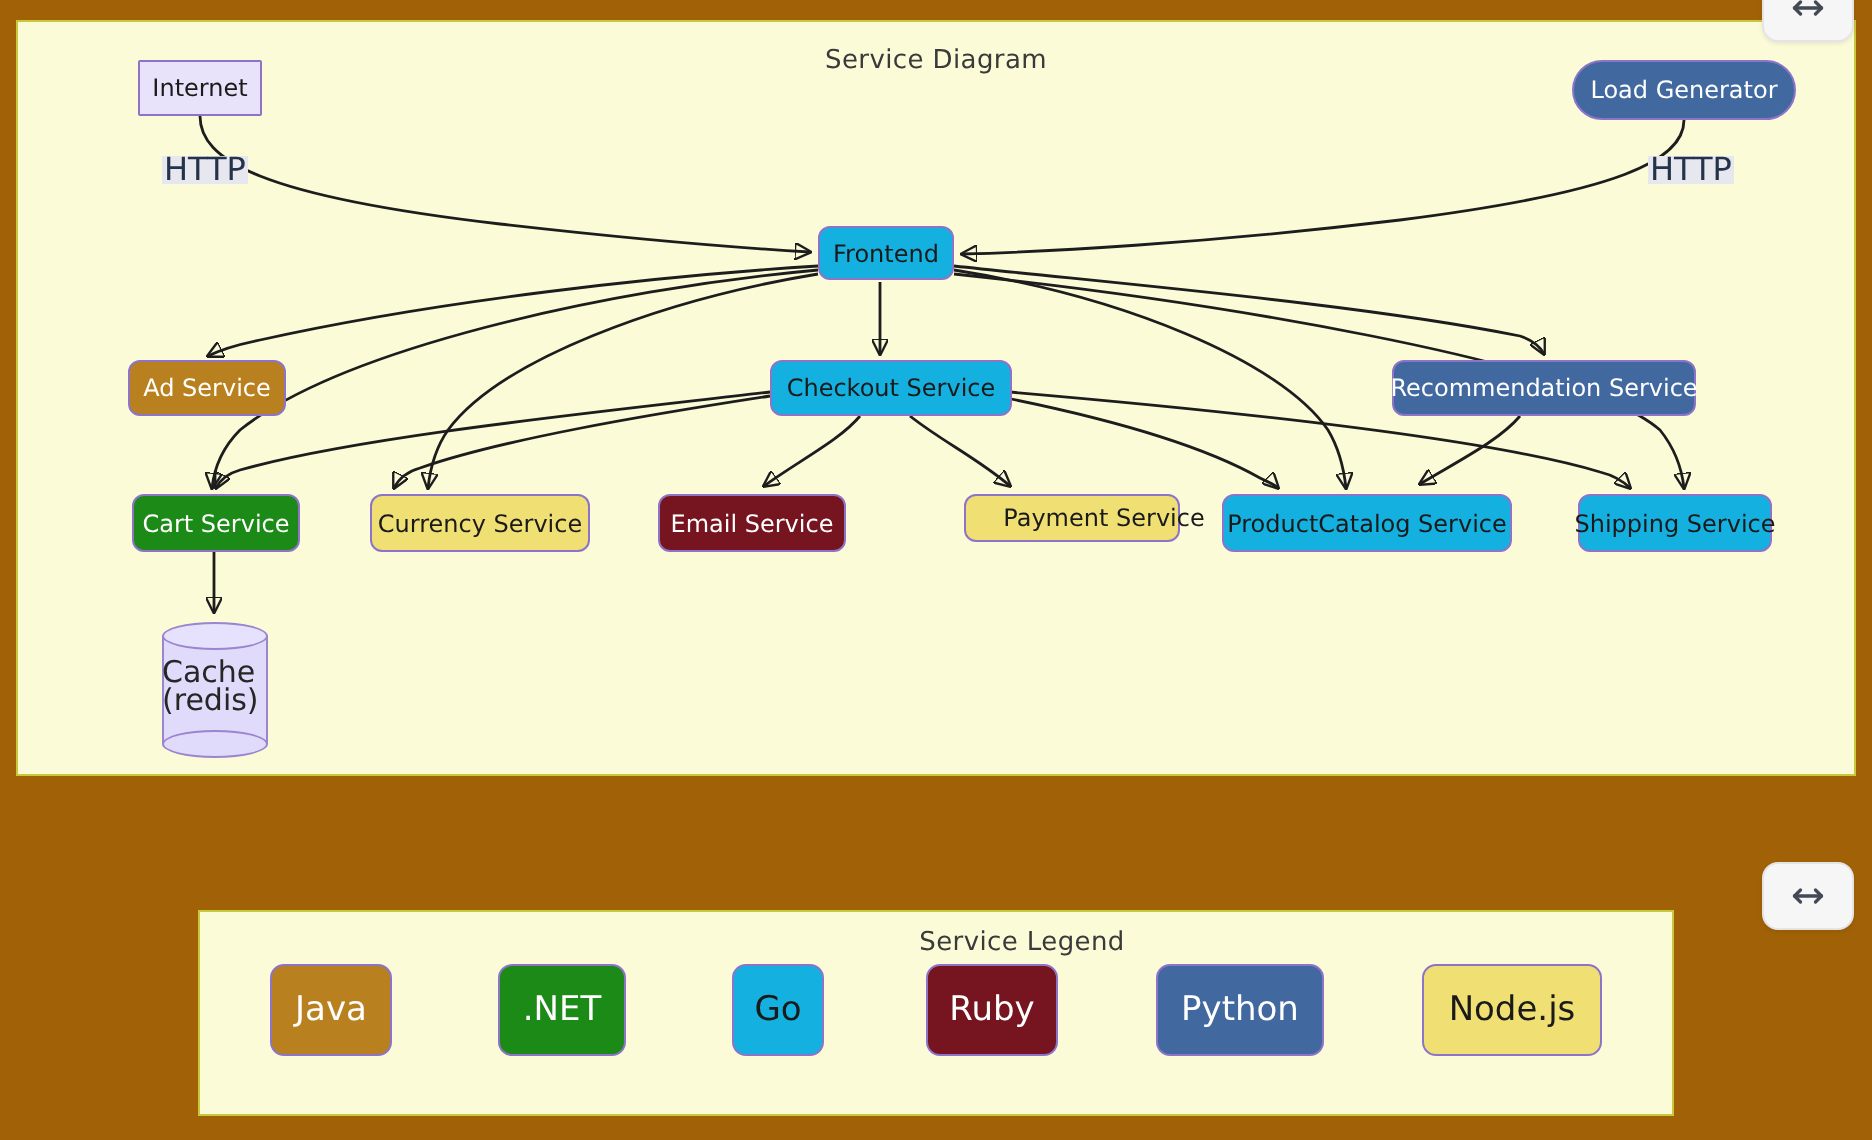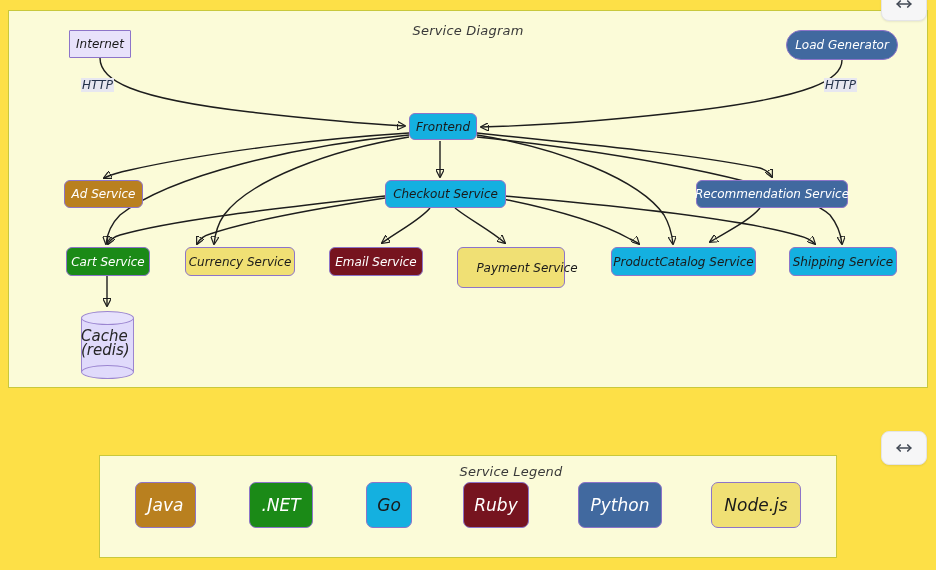--- a/index.html
+++ b/index.html
@@ -7,22 +7,21 @@
     margin: 0;
     padding: 0;
     background: #ffffff;
     font-family: "DejaVu Sans", "Liberation Sans", sans-serif;
   }
   #page {
     position: relative;
     width: 936px;
     height: 570px;
     overflow: hidden;
-    background: #fde047;
-    font-style: italic;
+    background: #a16207;
   }
 
   
   .panel {
     position: absolute;
     background: #fbfbd8;
     border: 1px solid #c8c83c;
     box-sizing: border-box;
   }
   #diagram-panel {
@@ -127,21 +126,21 @@
     font-size: 15px;
     color: #262626;
     line-height: 14px;
   }
 
   
   .edge-label {
     position: absolute;
     background: #e7e7f0;
     color: #24324a;
-    font-size: 12px;
+    font-size: 16px;
     padding: 0 1px;
     line-height: 14px;
   }
 
   
   .legend-chip {
     position: absolute;
     top: 482px;
     height: 46px;
     box-sizing: border-box;
@@ -243,27 +242,27 @@
       </div>
       <div class="node c-dotnet" style="left: 66px; top: 247px; width: 84px; height: 29px;">
         <span>Cart Service</span>
       </div>
       <div class="node c-node" style="left: 185px; top: 247px; width: 110px; height: 29px;">
         <span>Currency Service</span>
       </div>
       <div class="node c-ruby" style="left: 329px; top: 247px; width: 94px; height: 29px;">
         <span>Email Service</span>
       </div>
-      <div class="node c-node" style="left: 457px; top: 247px; width: 108px; height: 41px; padding-left: 32px;">
+      <div class="node c-node" style="left: 482px; top: 247px; width: 108px; height: 24px; padding-left: 32px;">
         <span>Payment Service</span>
       </div>
       <div class="node c-go" style="left: 611px; top: 247px; width: 145px; height: 29px;">
         <span>ProductCatalog Service</span>
       </div>
-      <div class="node c-go" style="left: 789px; top: 247px; width: 108px; height: 29px;">
+      <div class="node c-go" style="left: 789px; top: 247px; width: 97px; height: 29px;">
         <span>Shipping Service</span>
       </div>
     </div>
 
   <div id="node-cache">
     <div class="cyl-body"></div>
     <div class="cyl-bot"></div>
     <div class="cyl-top"></div>
     <div class="cyl-label">
       <div>Cache</div>

